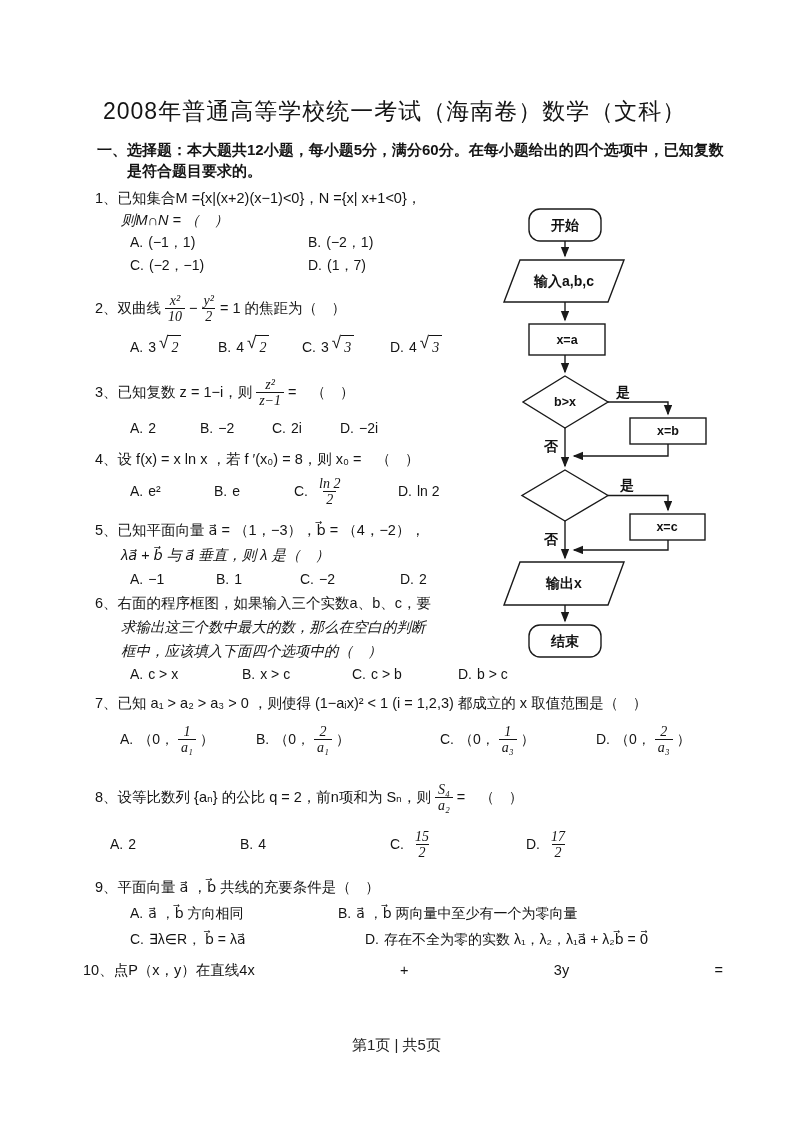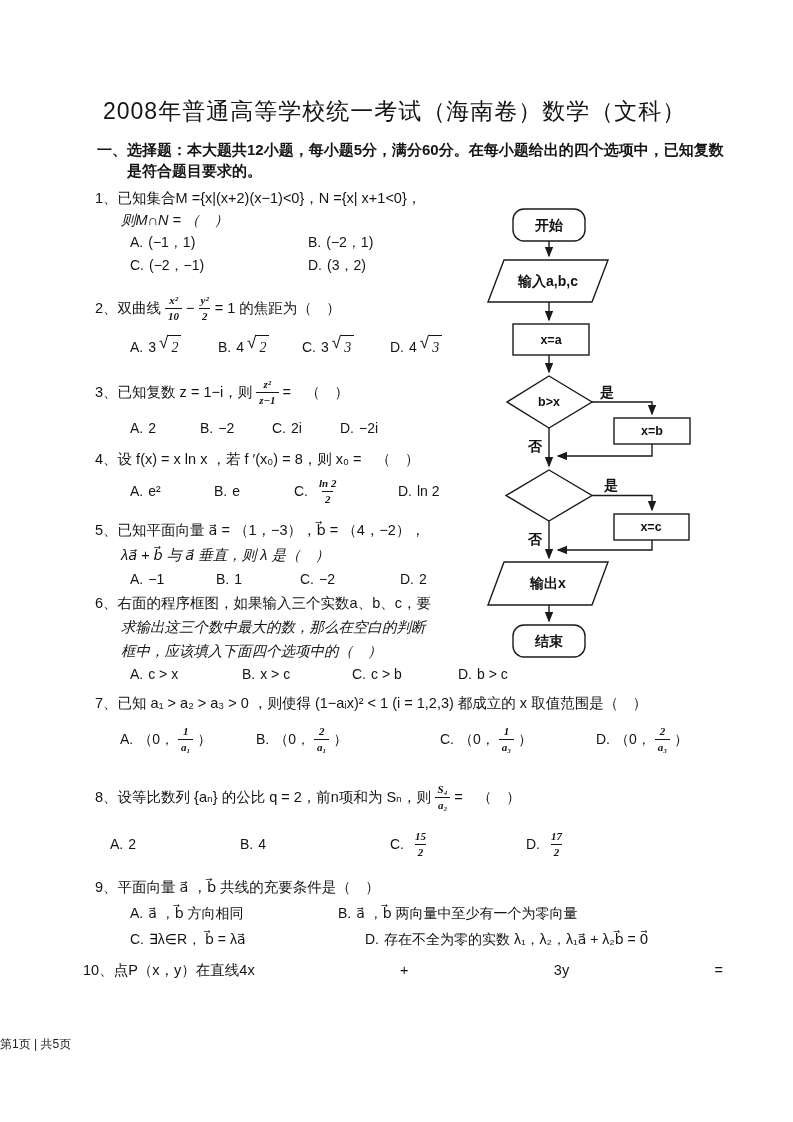--- a/index.html
+++ b/index.html
@@ -18,42 +18,42 @@
   .cont { padding-left:38px;font-style:italic; }
   .num-ln { display:flex; align-items:center; }
   .qnum { flex:none; }
   .opts { padding-left:47px; line-height:23px; font-size:14px; display:flex; align-items:center; }
   .opt { display:inline-flex; align-items:center; white-space:nowrap; }
   .ok { margin-right:5px; }
 
   .mline { display:flex; align-items:center; white-space:nowrap; }
   .frac { display:inline-flex; flex-direction:column; align-items:center; margin:0 4px;
           font-family:"Liberation Serif","DejaVu Serif",serif; font-style:italic;
-          font-size:11px; line-height:15px;font-weight:bold; }
+          font-size:14px; line-height:15px; }
   .frac .fn { padding:0 2px; }
   .frac .fd { border-top:1.3px solid #141414; padding:0 3px; }
   .tallln { height:46px; }
   .sq { display:inline-flex; align-items:flex-start; margin-left:3px; }
   .sqs { font-size:17px; line-height:16px; }
   .sqr { border-top:1.4px solid #141414; padding:0 3px; font-family:"Liberation Serif","DejaVu Serif",serif; font-style:italic; }
 
   .mt6{margin-top:6px}.mt8{margin-top:8px}.mt10{margin-top:10px}.mt12{margin-top:12px}.mt4{margin-top:4px}.mt2{margin-top:2px}
 
   .q10-l1 { display:flex; justify-content:space-between; width:640px; line-height:24px; }
   .q10-l2 { line-height:24px; }
 
-  .flowchart { position:absolute; left:452px; top:198px; width:266px; height:470px; }
+  .flowchart { position:absolute; left:468px; top:198px; width:266px; height:470px; }
   .flowchart svg { width:100%; height:100%; }
   .fc-shape { fill:#ffffff; stroke:#1a1a1a; stroke-width:1.4; }
   .fc-edge  { fill:none; stroke:#1a1a1a; stroke-width:1.4; }
   .fc-cn  { font-size:14px; font-weight:700; fill:#111; }
   .fc-m   { font-size:12.5px; font-weight:700; fill:#111; }
   .fc-lbl { font-size:14px; font-weight:700; fill:#111; }
 
-  .footer { position:absolute; left:0; right:0; top:1036px; font-size:12px; color:#222; }
+  .footer { position:absolute; left:0; right:0; top:1036px; text-align:center; font-size:15px; color:#222; }
 </style>
 </head>
 <body>
 
 <div class="page">
   <div class="content">
 
     <div class="title">2008年普通高等学校统一考试（海南卷）数学（文科）</div>
 
     <div class="intro">
@@ -77,21 +77,21 @@
             <span>(−2，1)</span>
           </span>
       </div>
       <div class="opts">
         <span class="opt" style="width:178px">
             <span class="ok">C.</span>
             <span>(−2，−1)</span>
           </span>
         <span class="opt">
             <span class="ok">D.</span>
-            <span>(3，2)</span>
+            <span>(1，7)</span>
           </span>
       </div>
     </div>
 
     <div class="q mt8">
       <div class="ln mline tallln">
         <span class="qnum">2、</span>
         <span>双曲线</span>
         <span class="frac">
             <span class="fn">x²</span>

